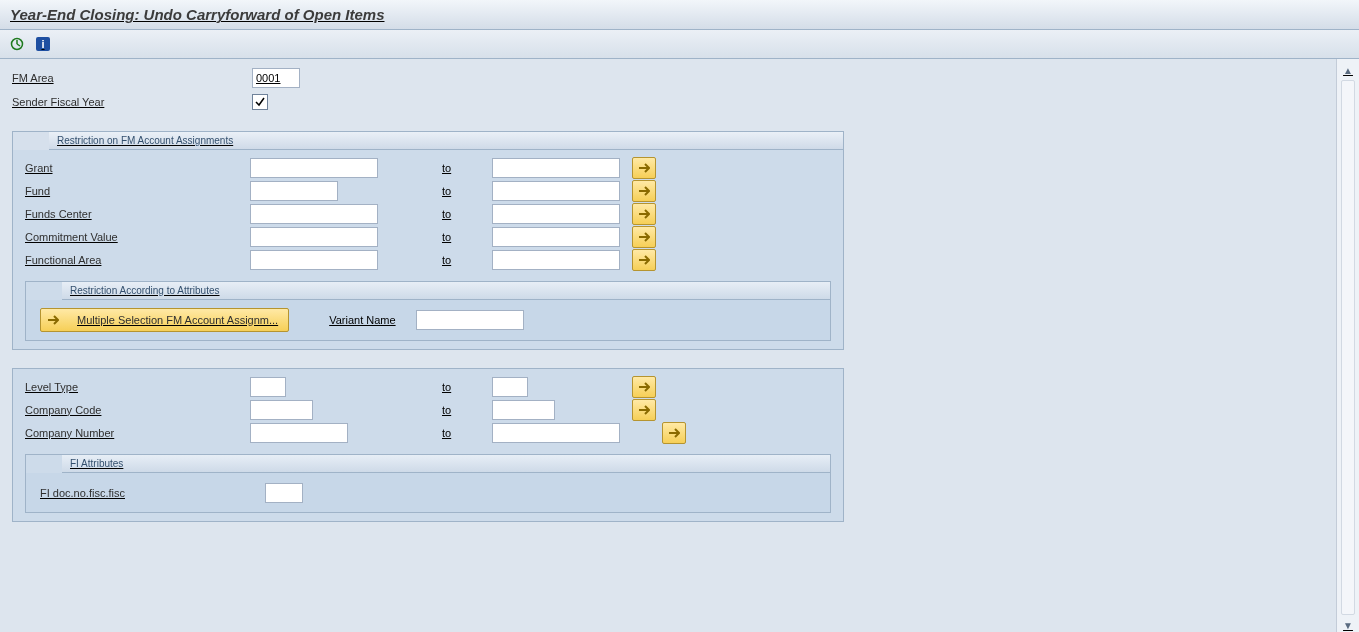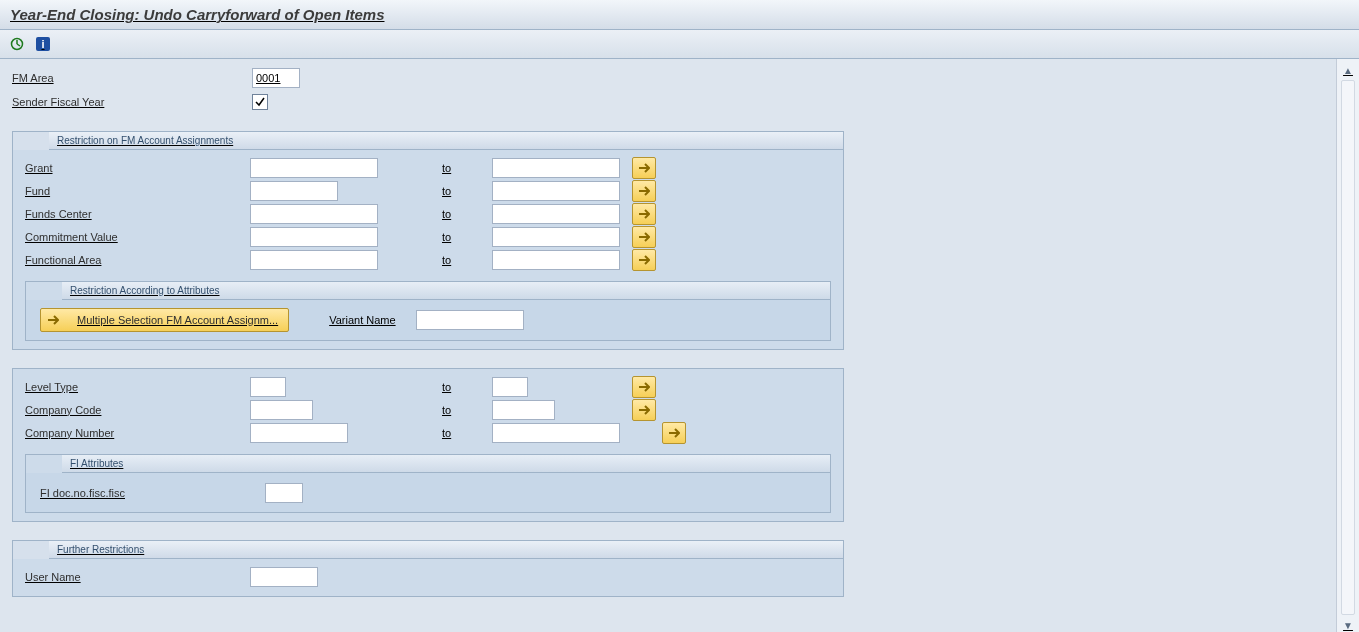--- a/index.html
+++ b/index.html
@@ -375,29 +375,20 @@
             <div class="group-body" style="display:block;">
               <div class="sel-row">
                 <span class="lbl">FI doc.no.fisc.fisc</span>
                 <input class="small-box" style="">
               </div>
             </div>
           </div>
         </div>
       </div>
 
-      <div class="group" style="margin-bottom:0;">
-        <div class="group-header">Further Restrictions</div>
-        <div class="group-body">
-          <div class="sel-row">
-            <span class="lbl">User Name</span>
-            <input class="from-inp" style="width: 60px;">
-          </div>
-        </div>
-      </div>
 
     </div>
 
     <div class="scroll-col">
       <div class="arrow">▲</div>
       <div class="track"></div>
       <div class="arrow">▼</div>
     </div>
   </div>
 

